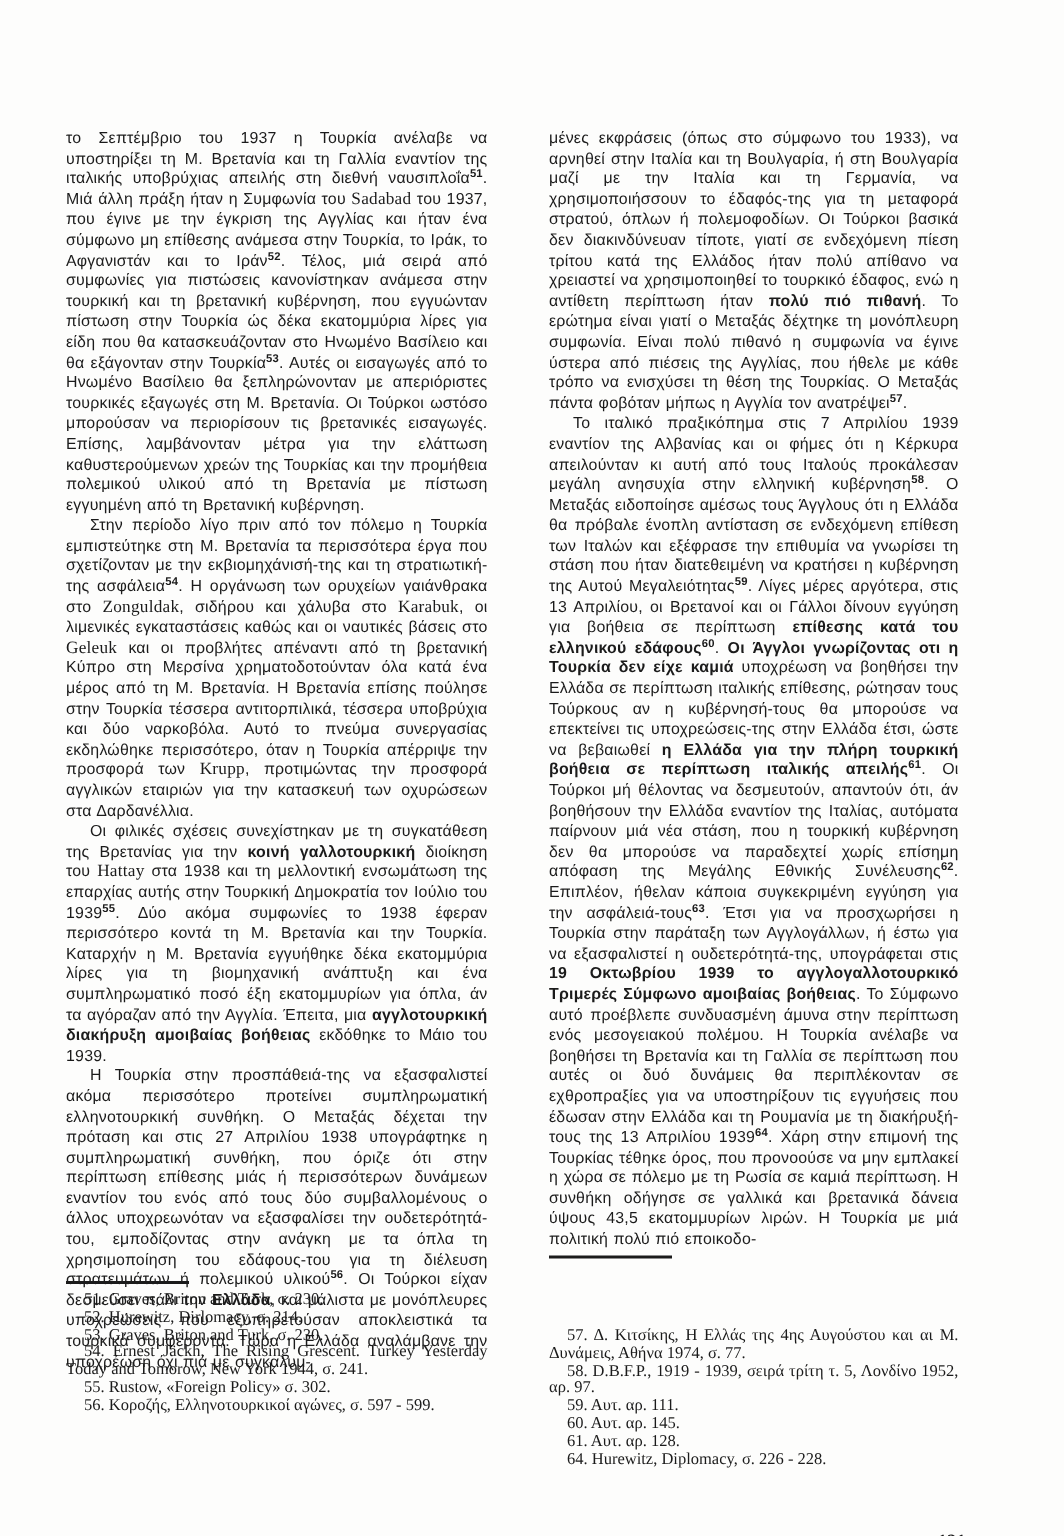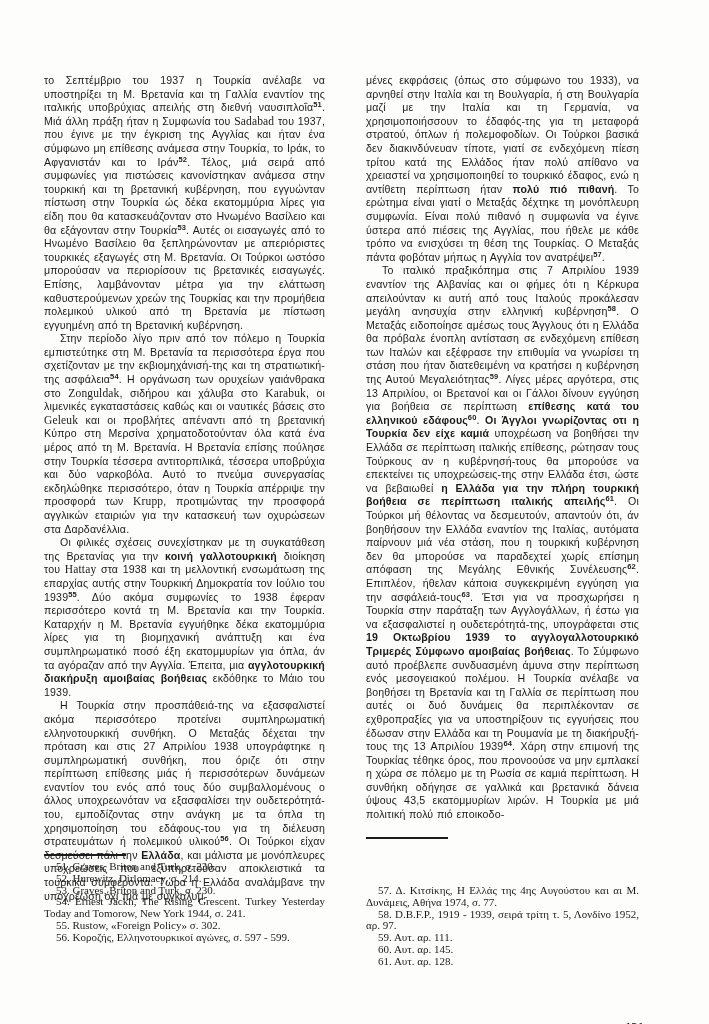--- a/index.html
+++ b/index.html
@@ -1,18 +1,18 @@
 <!DOCTYPE html>
 <html><head>
 <meta charset="utf-8">
 <style>
   html, body { margin: 0; padding: 0; background: #fdfdfc; }
   body { width: 709px; height: 1024px; position: relative; overflow: hidden; color: #1b1b1b; }
   .page { position: absolute; inset: 0; }
-  .col { position: absolute; top: 74px; }
+  .col { position: absolute; top: 86px; }
   .col.left { left: 44px; width: 281px; }
   .col.right { left: 366px; width: 273px; }
   .body-text {
     font-family: "Liberation Sans", sans-serif;
     font-size: 10.6px;
     line-height: 13.6px;
     text-align: justify;
     letter-spacing: 0.15px;
     word-spacing: 0.5px;
   }
@@ -59,16 +59,17 @@
       <p><span>μένες εκφράσεις (όπως στο σύμφωνο του 1933), να αρνηθεί στην Ιταλία και τη Βουλγαρία, ή στη Βουλγαρία μαζί με την Ιταλία και τη Γερμανία, να χρησιμοποιήσσουν το έδαφός-της για τη μεταφορά στρατού, όπλων ή πολεμοφοδίων. Οι Τούρκοι βασικά δεν διακινδύνευαν τίποτε, γιατί σε ενδεχόμενη πίεση τρίτου κατά της Ελλάδος ήταν πολύ απίθανο να χρειαστεί να χρησιμοποιηθεί το τουρκικό έδαφος, ενώ η αντίθετη περίπτωση ήταν </span><span class="b">πολύ πιό πιθανή</span><span>. Το ερώτημα είναι γιατί ο Μεταξάς δέχτηκε τη μονόπλευρη συμφωνία. Είναι πολύ πιθανό η συμφωνία να έγινε ύστερα από πιέσεις της Αγγλίας, που ήθελε με κάθε τρόπο να ενισχύσει τη θέση της Τουρκίας. Ο Μεταξάς πάντα φοβόταν μήπως η Αγγλία τον ανατρέψει</span><sup>57</sup><span>.</span></p>
       <p class="indent"><span>Το ιταλικό πραξικόπημα στις 7 Απριλίου 1939 εναντίον της Αλβανίας και οι φήμες ότι η Κέρκυρα απειλούνταν κι αυτή από τους Ιταλούς προκάλεσαν μεγάλη ανησυχία στην ελληνική κυβέρνηση</span><sup>58</sup><span>. Ο Μεταξάς ειδοποίησε αμέσως τους Άγγλους ότι η Ελλάδα θα πρόβαλε ένοπλη αντίσταση σε ενδεχόμενη επίθεση των Ιταλών και εξέφρασε την επιθυμία να γνωρίσει τη στάση που ήταν διατεθειμένη να κρατήσει η κυβέρνηση της Αυτού Μεγαλειότητας</span><sup>59</sup><span>. Λίγες μέρες αργότερα, στις 13 Απριλίου, οι Βρετανοί και οι Γάλλοι δίνουν εγγύηση για βοήθεια σε περίπτωση </span><span class="b">επίθεσης κατά του ελληνικού εδάφους</span><sup>60</sup><span>. </span><span class="b">Οι Άγγλοι γνωρίζοντας οτι η Τουρκία δεν είχε καμιά</span><span> υποχρέωση να βοηθήσει την Ελλάδα σε περίπτωση ιταλικής επίθεσης, ρώτησαν τους Τούρκους αν η κυβέρνησή-τους θα μπορούσε να επεκτείνει τις υποχρεώσεις-της στην Ελλάδα έτσι, ώστε να βεβαιωθεί </span><span class="b">η Ελλάδα για την πλήρη τουρκική βοήθεια σε περίπτωση ιταλικής απειλής</span><sup>61</sup><span>. Οι Τούρκοι μή θέλοντας να δεσμευτούν, απαντούν ότι, άν βοηθήσουν την Ελλάδα εναντίον της Ιταλίας, αυτόματα παίρνουν μιά νέα στάση, που η τουρκική κυβέρνηση δεν θα μπορούσε να παραδεχτεί χωρίς επίσημη απόφαση της Μεγάλης Εθνικής Συνέλευσης</span><sup>62</sup><span>. Επιπλέον, ήθελαν κάποια συγκεκριμένη εγγύηση για την ασφάλειά-τους</span><sup>63</sup><span>. Έτσι για να προσχωρήσει η Τουρκία στην παράταξη των Αγγλογάλλων, ή έστω για να εξασφαλιστεί η ουδετερότητά-της, υπογράφεται στις </span><span class="b">19 Οκτωβρίου 1939 το αγγλογαλλοτουρκικό Τριμερές Σύμφωνο αμοιβαίας βοήθειας</span><span>. Το Σύμφωνο αυτό προέβλεπε συνδυασμένη άμυνα στην περίπτωση ενός μεσογειακού πολέμου. Η Τουρκία ανέλαβε να βοηθήσει τη Βρετανία και τη Γαλλία σε περίπτωση που αυτές οι δυό δυνάμεις θα περιπλέκονταν σε εχθροπραξίες για να υποστηρίξουν τις εγγυήσεις που έδωσαν στην Ελλάδα και τη Ρουμανία με τη διακήρυξή-τους της 13 Απριλίου 1939</span><sup>64</sup><span>. Χάρη στην επιμονή της Τουρκίας τέθηκε όρος, που προνοούσε να μην εμπλακεί η χώρα σε πόλεμο με τη Ρωσία σε καμιά περίπτωση. Η συνθήκη οδήγησε σε γαλλικά και βρετανικά δάνεια ύψους 43,5 εκατομμυρίων λιρών. Η Τουρκία με μιά πολιτική πολύ πιό εποικοδο-</span></p>
     </div>
   <div class="fn-rule" style="left:366px; top:837px;"></div>
   <div class="footnotes" style="left:366px; top:841px; width:273px;margin-top:44px;" id="right-fn">
       <p class="fn">57. Δ. Κιτσίκης, Η Ελλάς της 4ης Αυγούστου και αι Μ. Δυνάμεις, Αθήνα 1974, σ. 77.</p>
       <p class="fn">58. D.B.F.P., 1919 - 1939, σειρά τρίτη τ. 5, Λονδίνο 1952, αρ. 97.</p>
       <p class="fn">59. Αυτ. αρ. 111.</p>
       <p class="fn">60. Αυτ. αρ. 145.</p>
       <p class="fn">61. Αυτ. αρ. 128.</p>
+      <p class="fn">64. Hurewitz, Diplomacy, σ. 226 - 228.</p>
     </div>
 
   <div class="page-number">121</div>
 </div>
 
 </body></html>

